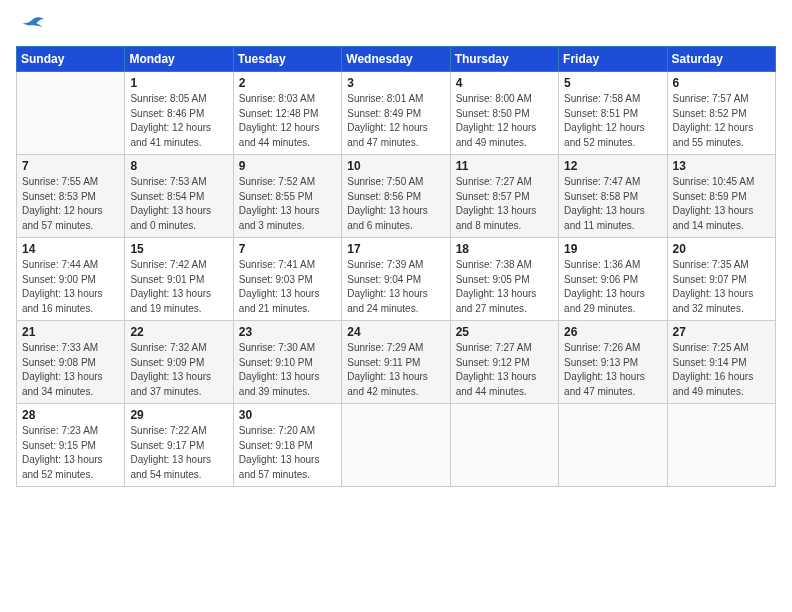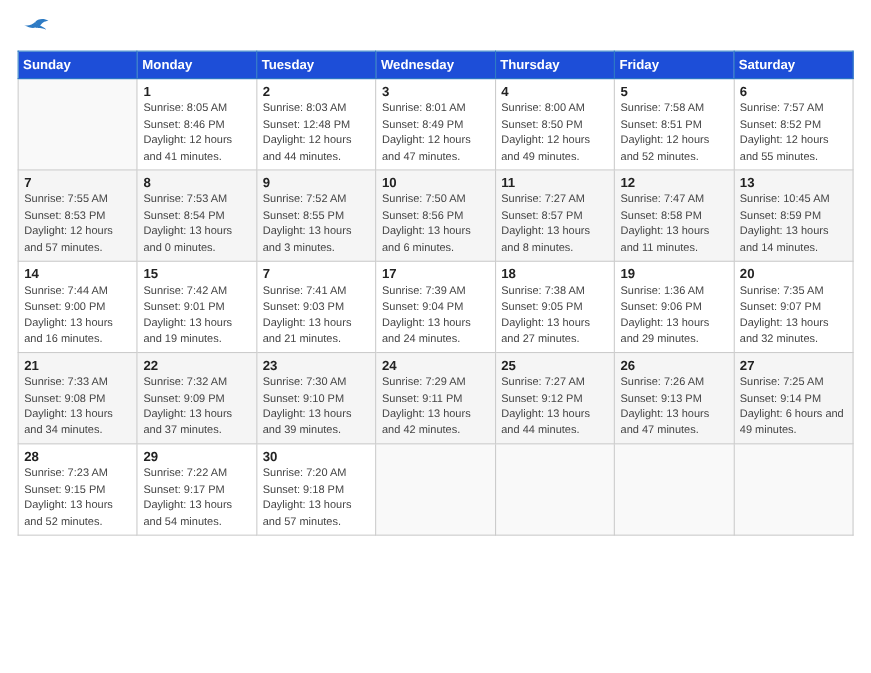--- a/index.html
+++ b/index.html
@@ -332,21 +332,21 @@
             <span>Sunrise: 7:26 AM</span><br>
             <span>Sunset: 9:13 PM</span><br>
             <span>Daylight: 13 hours and 47 minutes.</span>
           </div>
         </td>
         <td>
           <span class="day-num">27</span>
           <div class="day-info">
             <span>Sunrise: 7:25 AM</span><br>
             <span>Sunset: 9:14 PM</span><br>
-            <span>Daylight: 6 hours and 49 minutes.</span>
+            <span>Daylight: 16 hours and 49 minutes.</span>
           </div>
         </td>
       </tr>
       <tr class="row-white">
         <td>
           <span class="day-num">28</span>
           <div class="day-info">
             <span>Sunrise: 7:23 AM</span><br>
             <span>Sunset: 9:15 PM</span><br>
             <span>Daylight: 13 hours and 52 minutes.</span>

